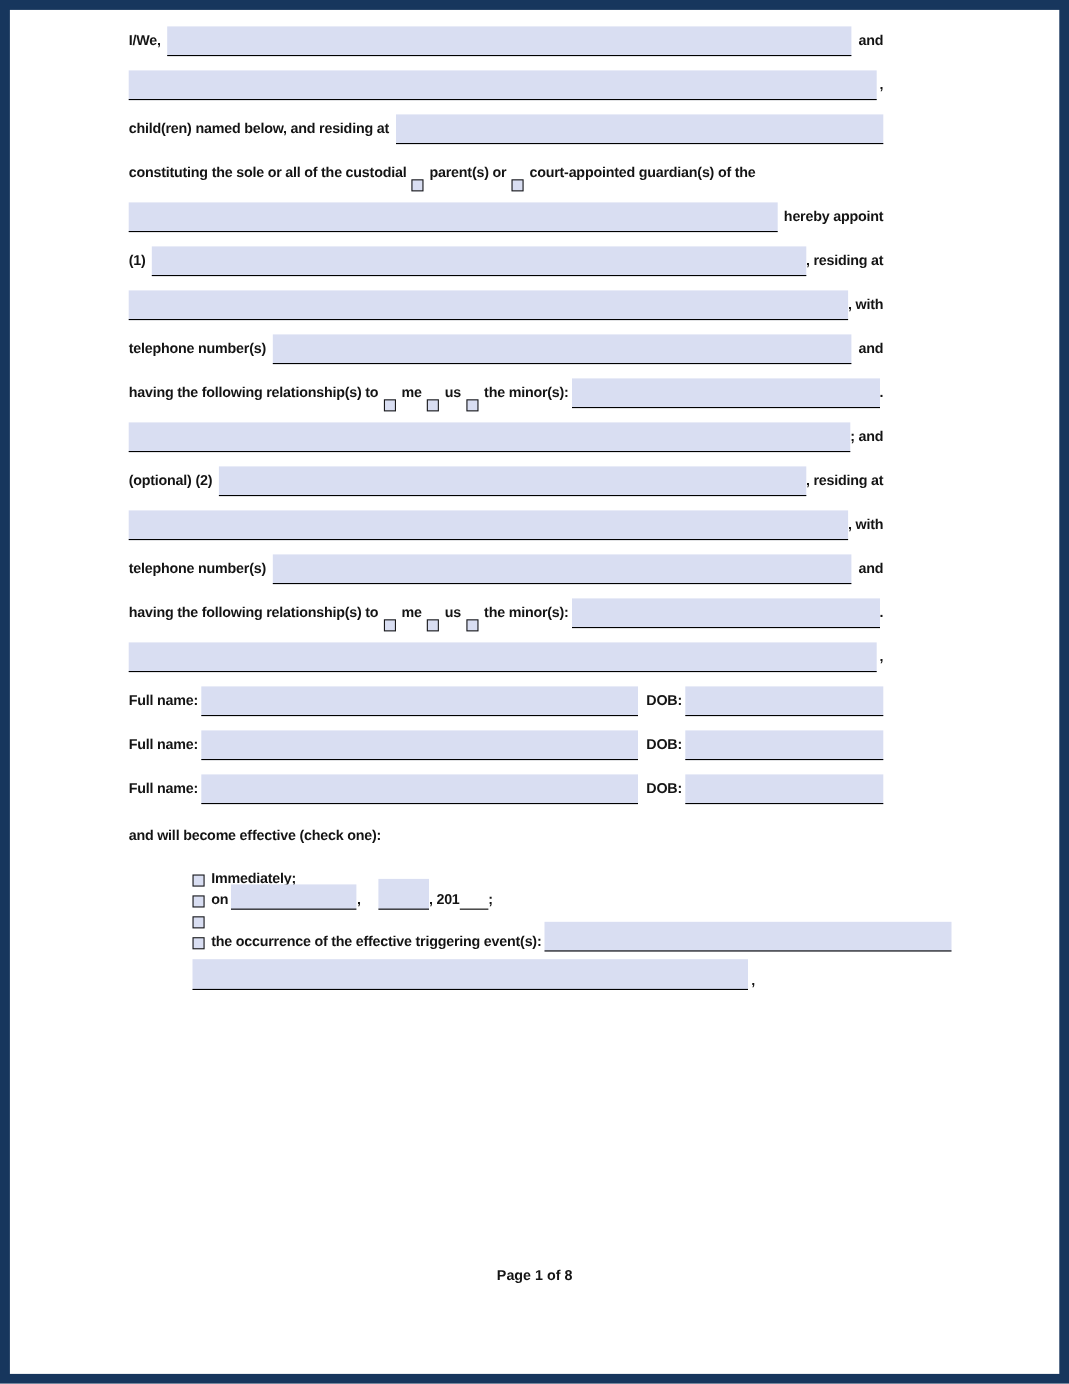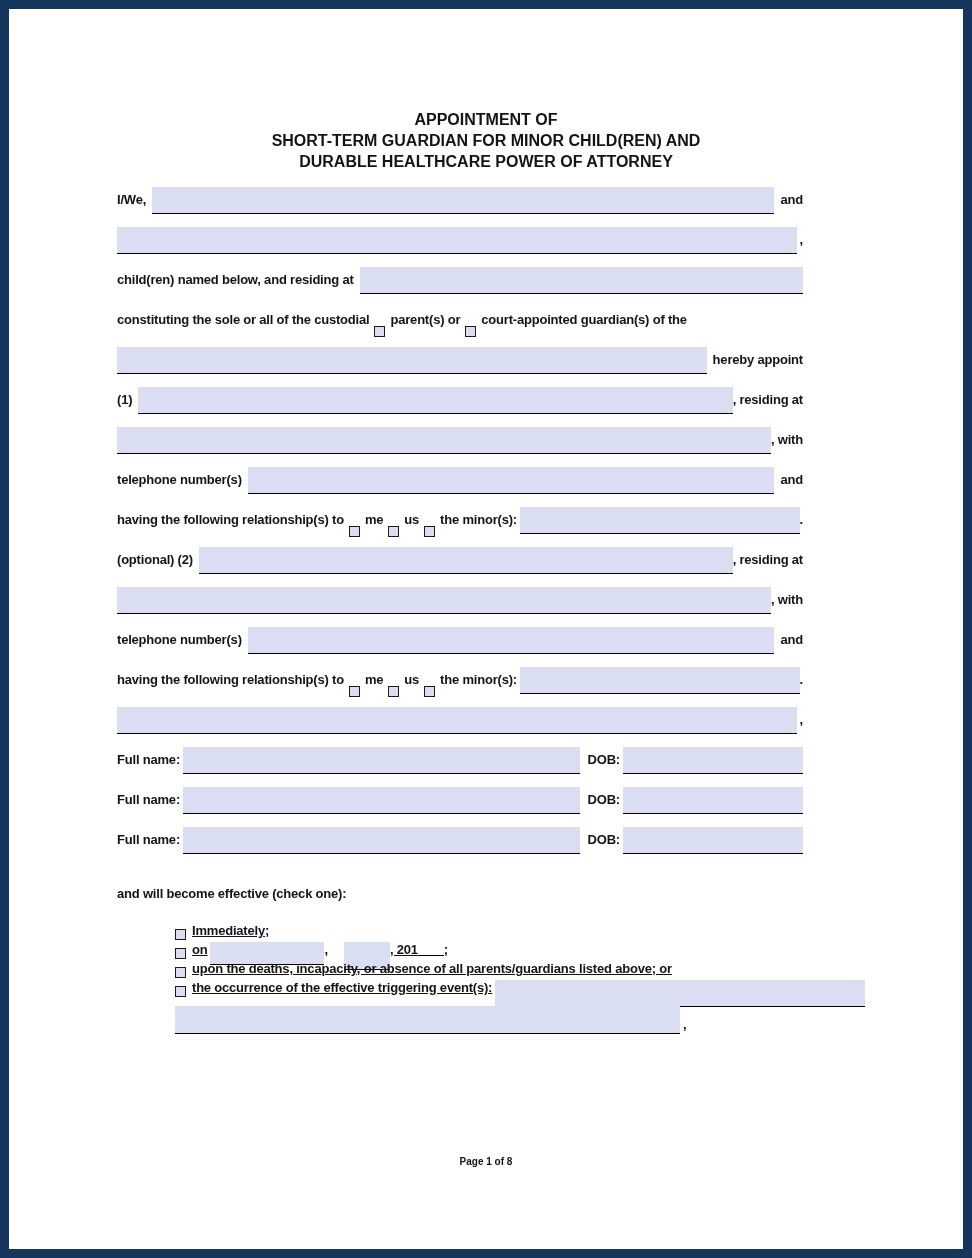--- a/index.html
+++ b/index.html
@@ -13,43 +13,38 @@
   .title{margin-top:100px;text-align:center;font-size:16px;line-height:21px;letter-spacing:0;}
   .content{margin:8px 160px 0 108px;}
   .fl{display:flex;align-items:center;height:40px;font-size:13px;}
   .t{white-space:pre;flex:none;line-height:15px;padding-bottom:2px;}
   .fld{flex:1 1 auto;min-width:0;height:26px;background:var(--field,#d9def2);border-bottom:1px solid #000;}
   .ml{margin-left:6px}.mr{margin-right:6px}.ml2{margin-left:3px}.mr2{margin-right:3px}
   .cb{flex:none;width:11px;height:11px;box-sizing:border-box;border:1px solid #1a1a1a;
       background:var(--field,#d9def2);margin:0 5px 3px 5px;align-self:flex-end;}
   .para{margin-top:16px;font-size:13px;line-height:19px;}
   .para .small{font-size:11px;}
-  .heading{margin-top:25px;font-size:13px;line-height:18px;}
+  .heading{margin-top:14px;font-size:13px;line-height:18px;}
   .fld-dob{flex:0 0 180px;}
   .options{margin:20px 0 0 58px;font-size:13px;}
-  .opt{display:flex;align-items:flex-start;height:19px;text-decoration:underline;}
+  .opt{display:flex;align-items:flex-end;height:19px;}
   .opt .cb{margin:0 6px 2px 0;}
   .opt.wide{width:calc(100% + 62px);}
   .fld-on1{flex:0 0 114px;height:22px;}
   .fld-on2{flex:0 0 46px;height:27px;}
   .blank-year{flex:none;width:26px;height:13px;border-bottom:1px solid #000;}
   .opt-cont{display:flex;align-items:flex-end;height:31px;margin-top:4px;}
   .fld-cont{flex:0 0 505px;height:27px;}
-  .footer{position:absolute;left:0;right:0;bottom:82px;text-align:center;font-size:10px;letter-spacing:0;}
+  .footer{position:absolute;left:0;right:0;bottom:82px;text-align:center;font-size:13px;letter-spacing:0;}
 </style>
 </head>
 <body>
 
 <div class="page">
 
-  <div class="title">
-    <div>APPOINTMENT OF</div>
-    <div>SHORT-TERM GUARDIAN FOR MINOR CHILD(REN) AND</div>
-    <div>DURABLE HEALTHCARE POWER OF ATTORNEY</div>
-  </div>
 
   <div class="content">
 
     <div class="fl">
       <span class="t">I/We,</span>
       <span class="fld ml mr"></span>
       <span class="t">and</span>
     </div>
 
     <div class="fl">
@@ -97,20 +92,24 @@
       <span class="cb"></span>
       <span class="t">me</span>
       <span class="cb"></span>
       <span class="t">us</span>
       <span class="cb"></span>
       <span class="t">the minor(s):</span>
       <span class="fld ml2"></span>
       <span class="t">.</span>
     </div>
 
+    <div class="fl">
+      <span class="fld"></span>
+      <span class="t">; and</span>
+    </div>
 
     <div class="fl">
       <span class="t">(optional) (2)</span>
       <span class="fld ml"></span>
       <span class="t">, residing at</span>
     </div>
 
     <div class="fl">
       <span class="fld"></span>
       <span class="t">, with</span>
@@ -176,21 +175,20 @@
         <span class="fld fld-on1 ml2"></span>
         <span class="t">,</span>
         <span class="fld fld-on2" style="margin-left:16px;"></span>
         <span class="t">, 201</span>
         <span class="blank-year"></span>
         <span class="t">;</span>
       </div>
 
       <div class="opt">
         <span class="cb"></span>
-        <span class="t">upon the deaths, incapacity, or absence of all parents/guardians listed above; or</span>
       </div>
 
       <div class="opt wide">
         <span class="cb"></span>
         <span class="t">the occurrence of the effective triggering event(s):</span>
         <span class="fld ml2"></span>
       </div>
 
       <div class="opt-cont">
         <span class="fld fld-cont mr2"></span>

